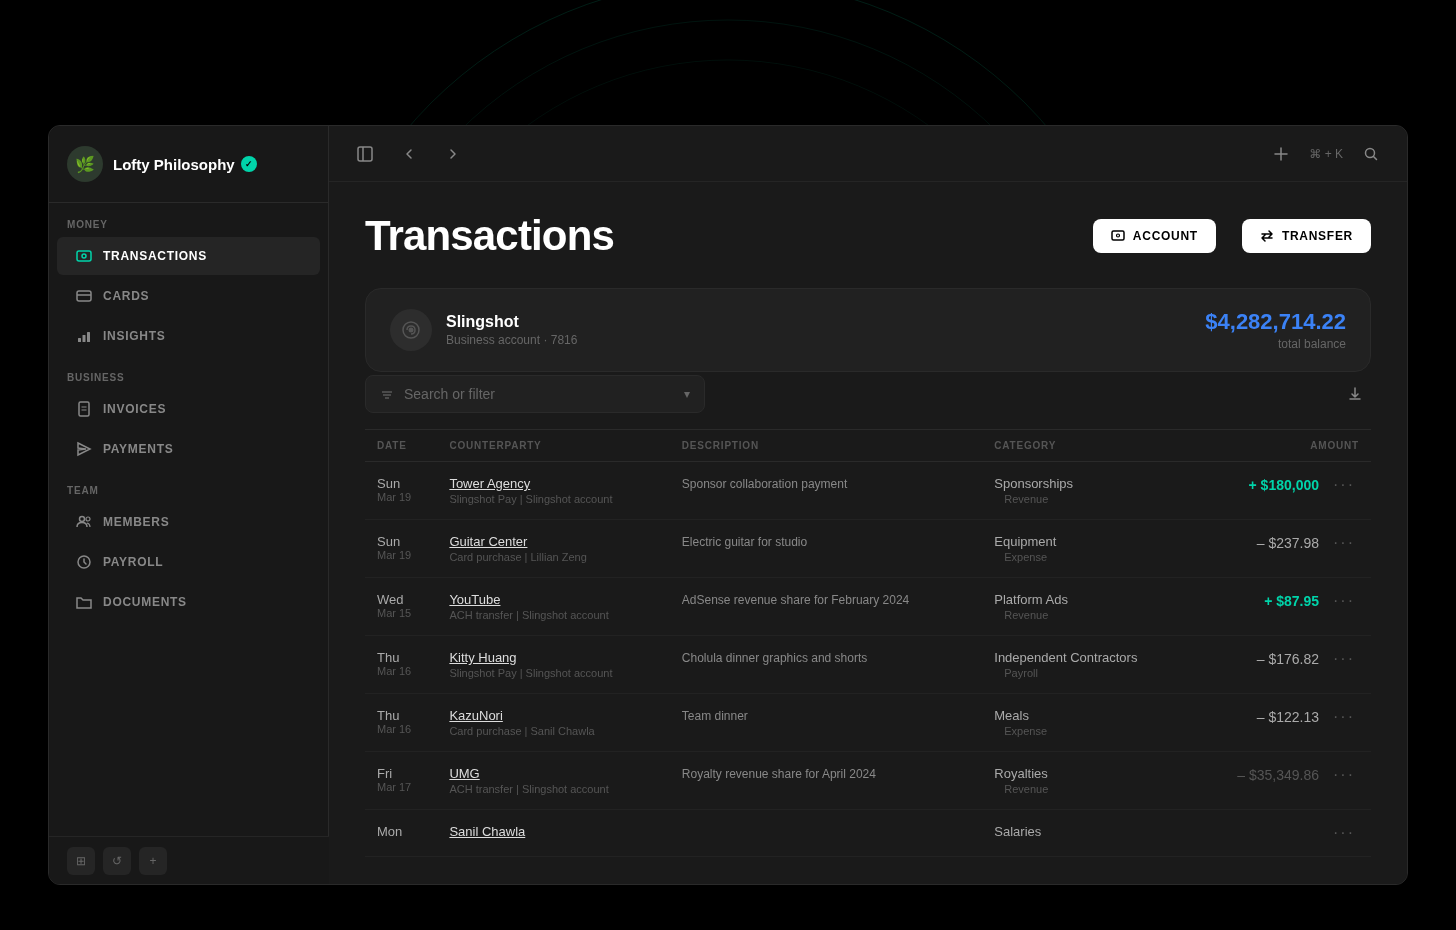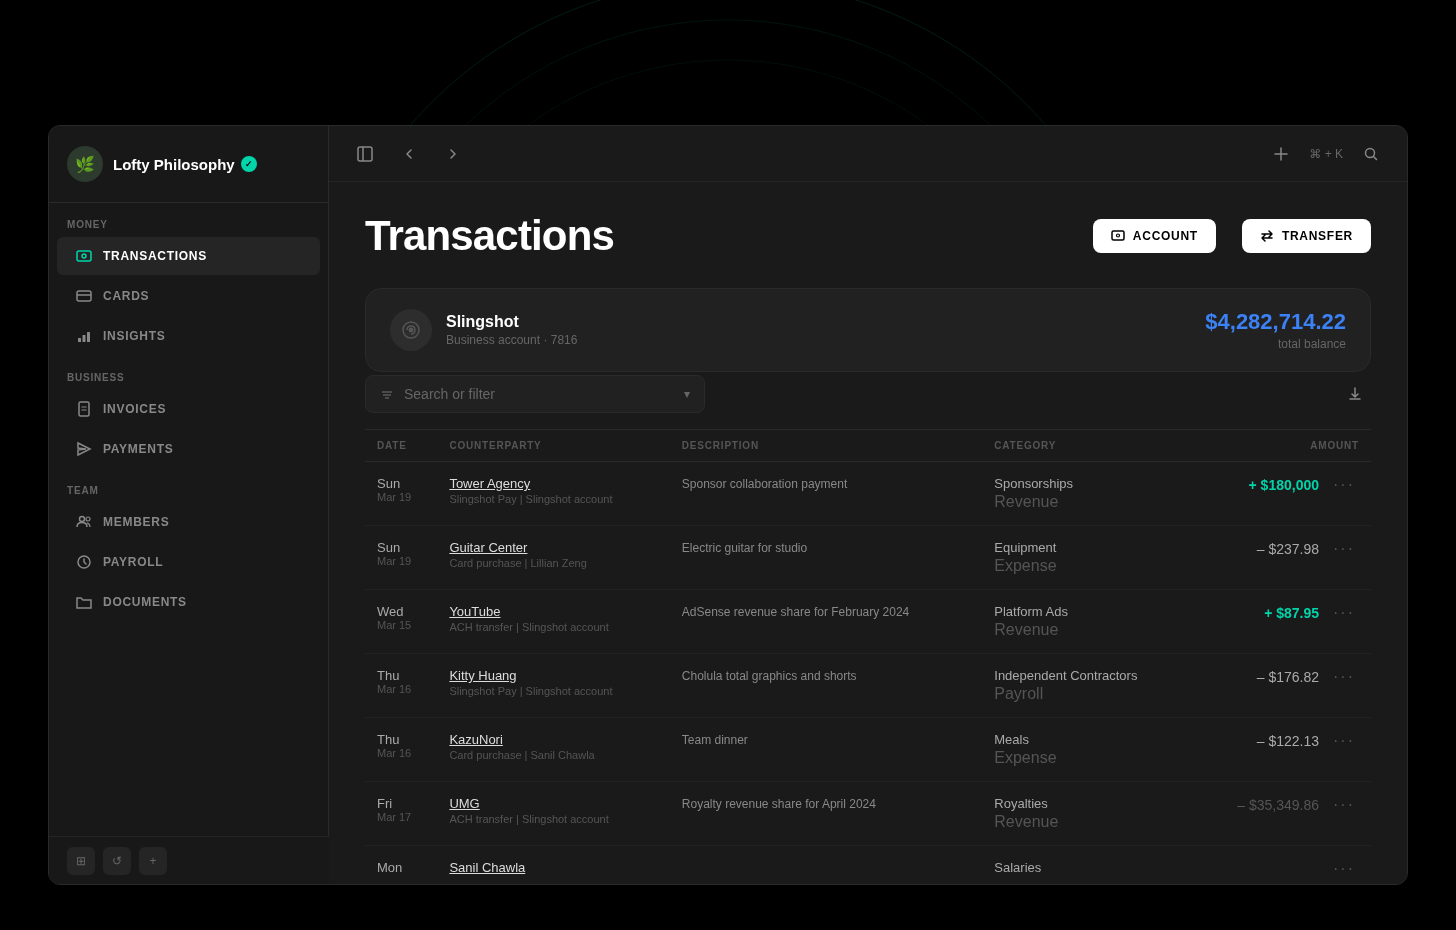--- a/index.html
+++ b/index.html
@@ -408,22 +408,23 @@
       line-height: 1.4;
     }
 
     .category-name {
       color: #aaa;
       font-size: 13px;
     }
 
     .category-type {
       color: #555;
-      font-size: 16px;
+      font-size: 11px;
       margin-top: 2px;
+      margin-left: 10px;
     }
 
     .amount-cell {
       text-align: right;
       display: flex;
       align-items: center;
       justify-content: flex-end;
       gap: 10px;
     }
 
@@ -780,21 +781,21 @@
             <tr class="table-row">
     <td>
       <div class="date-day">Thu</div>
       <div class="date-month">Mar 16</div>
     </td>
     <td>
       <div class="counterparty-name">Kitty Huang</div>
       <div class="counterparty-sub">Slingshot Pay | Slingshot account</div>
     </td>
     <td>
-      <div class="description-text">Cholula total graphics and shorts</div>
+      <div class="description-text">Cholula dinner graphics and shorts</div>
     </td>
     <td>
       <div class="category-name">Independent Contractors</div>
       <div class="category-type">Payroll</div>
     </td>
     <td>
       <div class="amount-cell">
         <span class="amount-negative">– $176.82</span>
         <span class="row-menu">···</span>
       </div>

